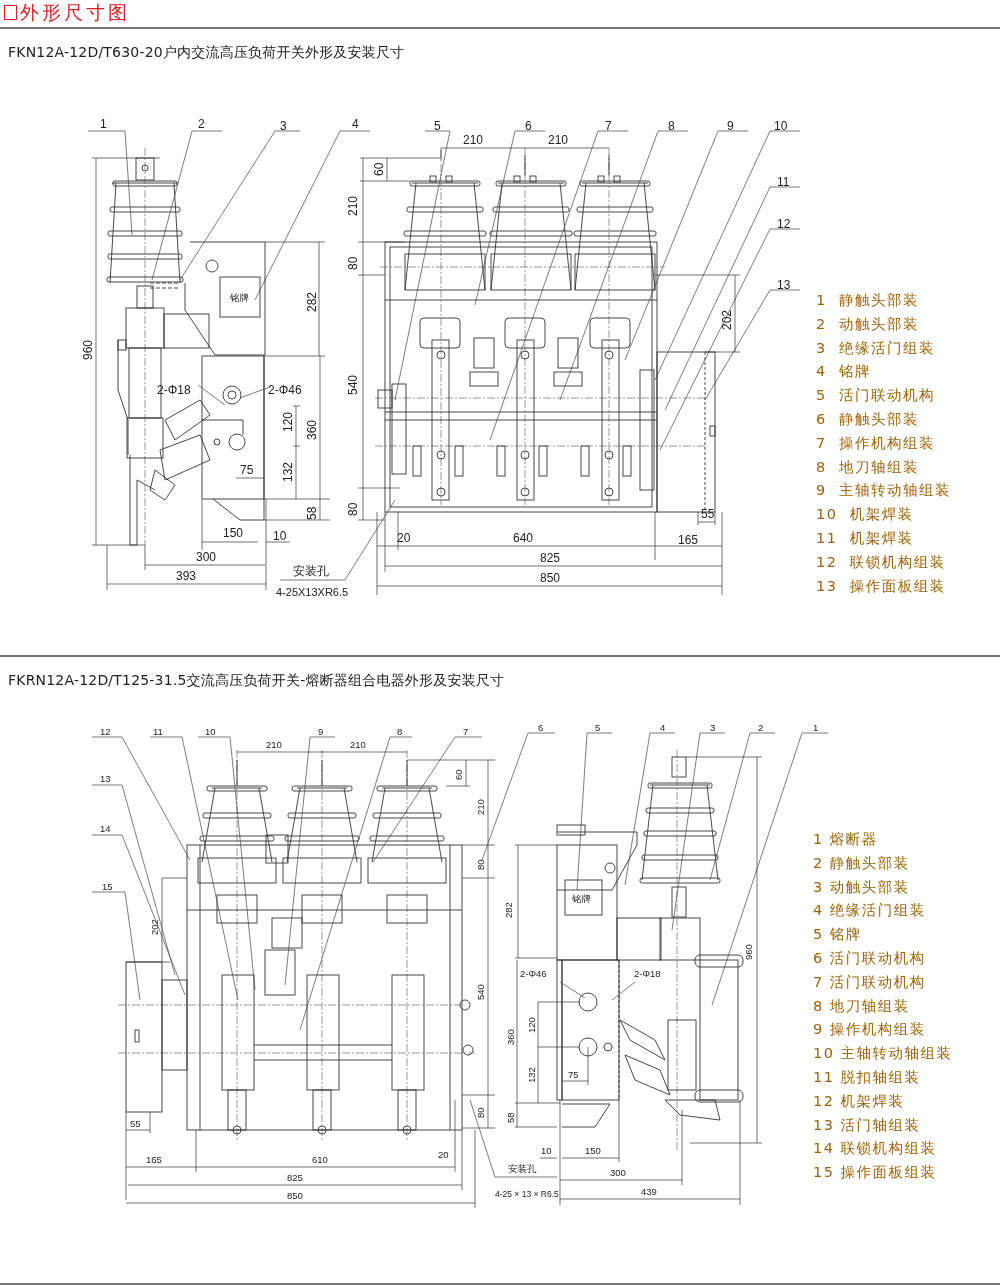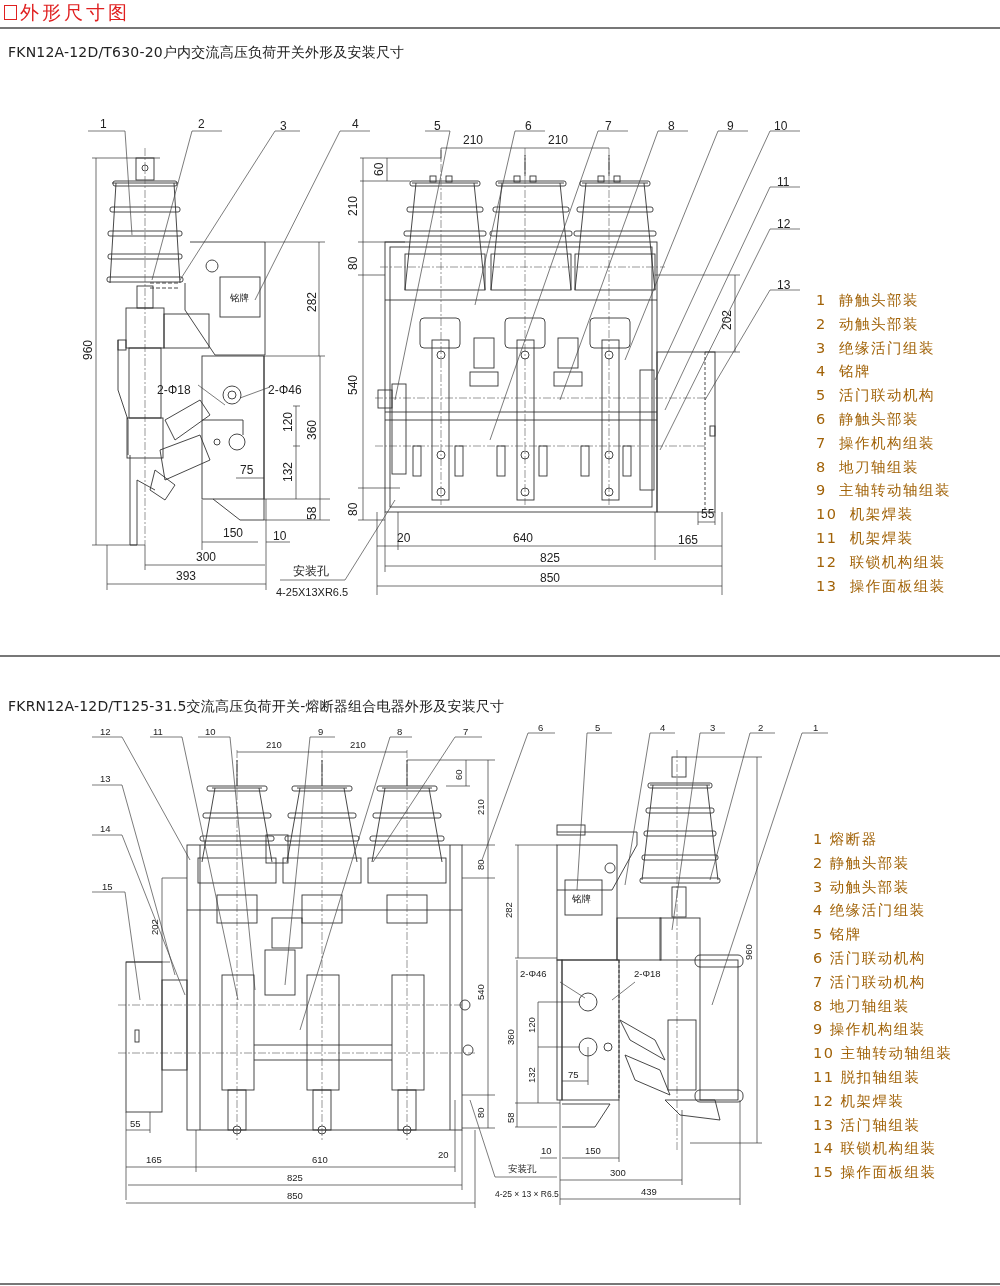--- a/index.html
+++ b/index.html
@@ -254,21 +254,21 @@
   <div><span>8</span>&nbsp; <span>地刀轴组装</span></div>
   <div><span>9</span>&nbsp; <span>主轴转动轴组装</span></div>
   <div><span>10</span>&nbsp; <span>机架焊装</span></div>
   <div><span>11</span>&nbsp; <span>机架焊装</span></div>
   <div><span>12</span>&nbsp; <span>联锁机构组装</span></div>
   <div><span>13</span>&nbsp; <span>操作面板组装</span></div>
 </div>
 
 <div class="abs rule" style="top:655px;"></div>
 
-<div class="abs subtitle" style="left:8px;top:698px;">FKRN12A-12D/T125-31.5交流高压负荷开关-熔断器组合电器外形及安装尺寸</div>
+<div class="abs subtitle" style="left:8px;top:672px;">FKRN12A-12D/T125-31.5交流高压负荷开关-熔断器组合电器外形及安装尺寸</div>
 
 <svg width="1000" height="1286" viewBox="0 0 1000 1286" style="pointer-events:none;">
   <g>
 
     <rect class="ln" x="187" y="845" width="275" height="285"></rect>
     <line class="ln" x1="200" y1="845" x2="200" y2="1130"></line>
     <line class="ln" x1="450" y1="845" x2="450" y2="1130"></line>
     <line class="ln" x1="187" y1="910" x2="462" y2="910"></line>
 
     <g>

